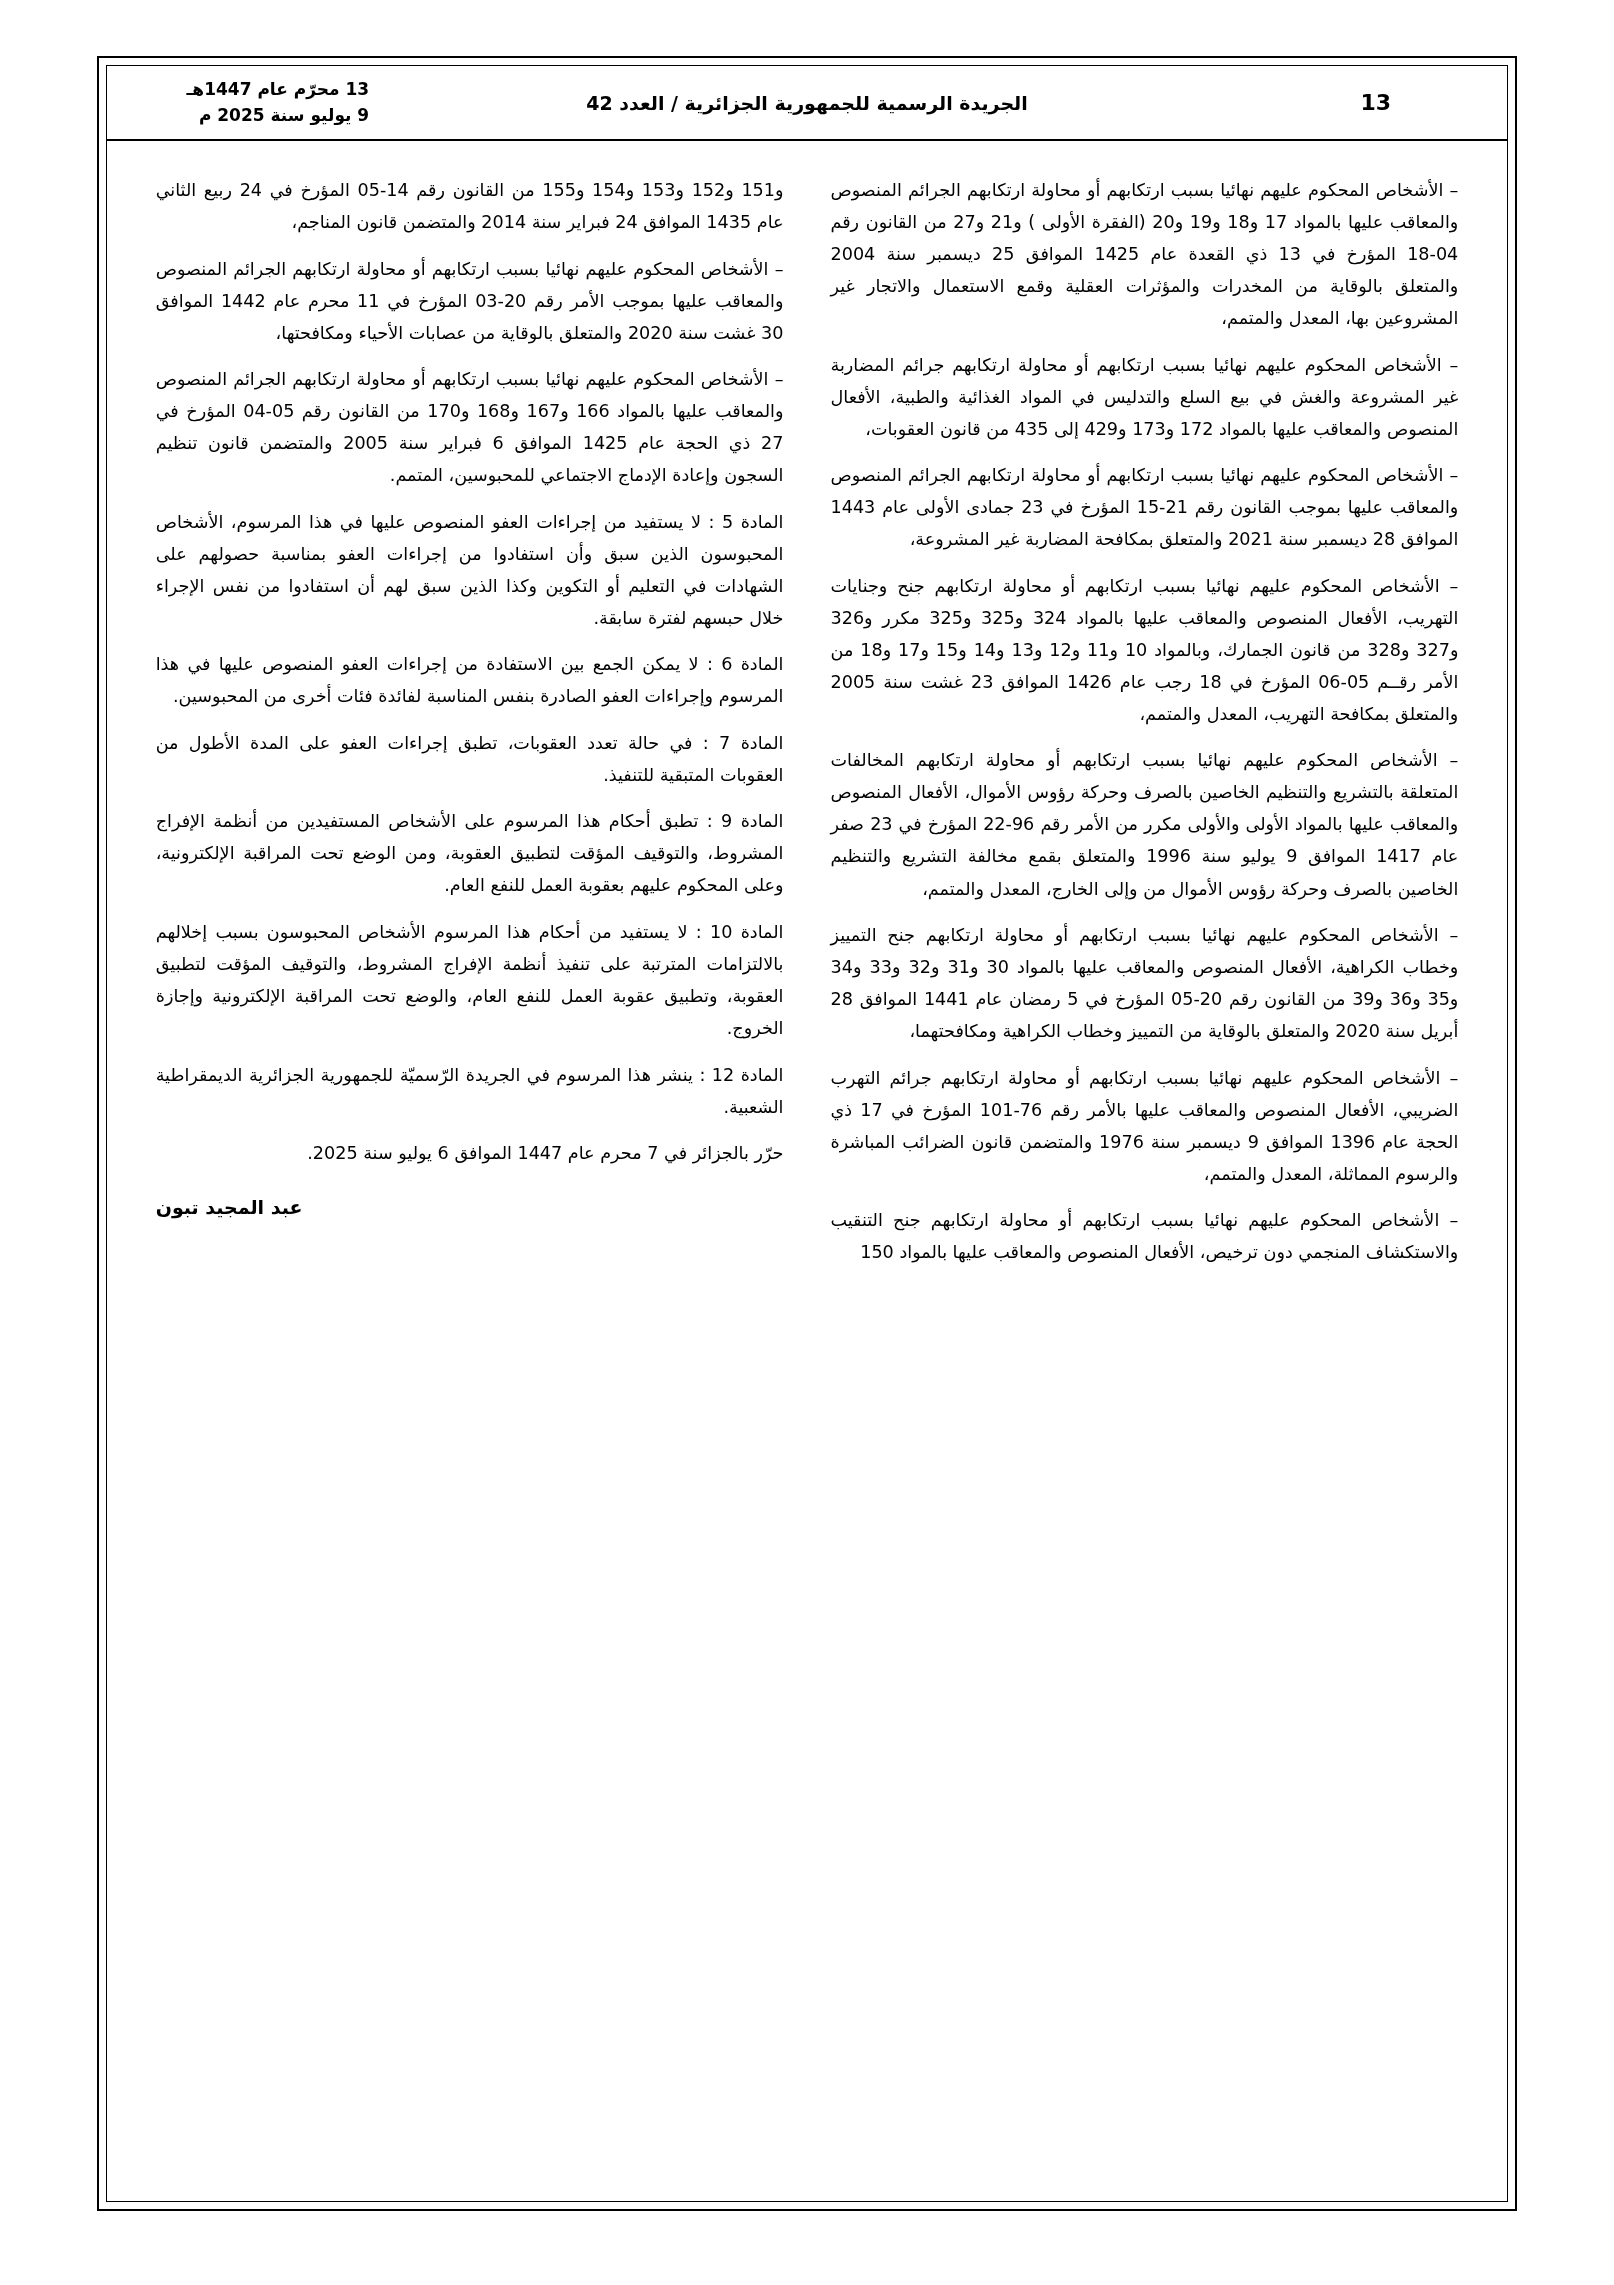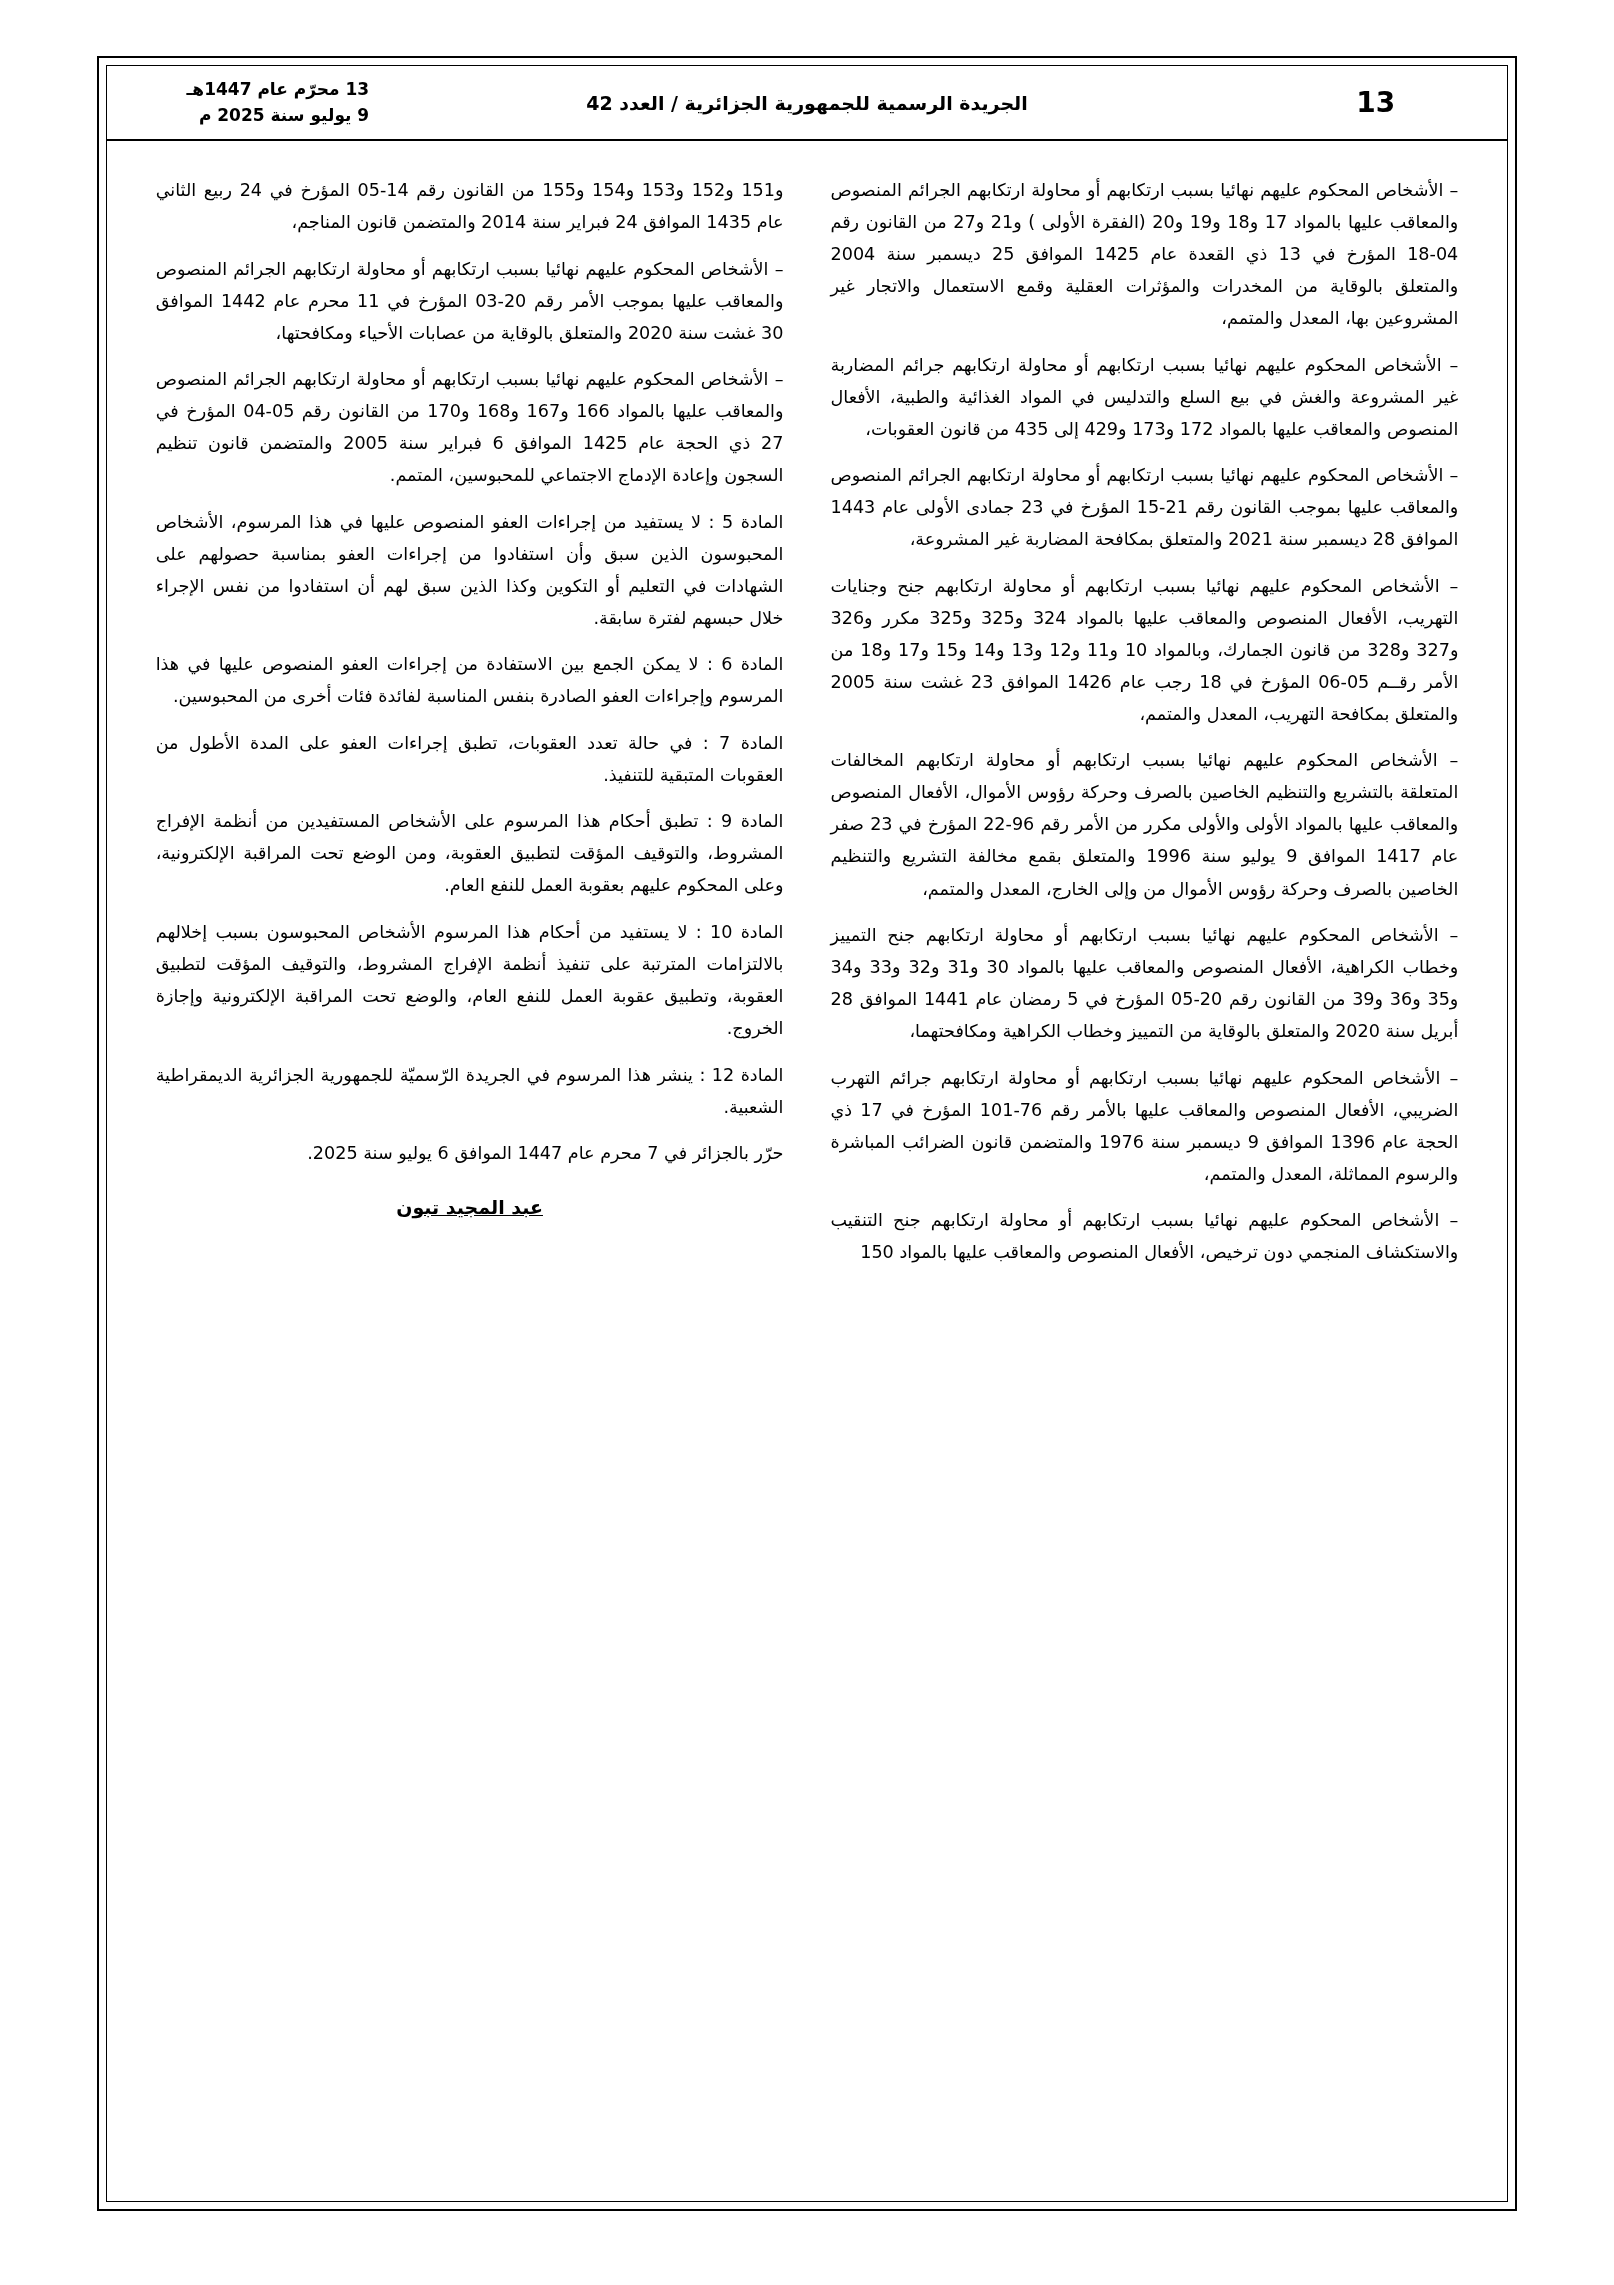--- a/index.html
+++ b/index.html
@@ -70,21 +70,21 @@
     font-size: 19px;
     color: #000;
     letter-spacing: 0px;
   }
   .hdr-page {
     width: 262px;
     display: flex;
     align-items: center;
     justify-content: center;
     font-weight: bold;
-    font-size: 28px;
+    font-size: 22px;
     color: #000;
   }
   
   .body {
     position: absolute;
     top: 75px;
     left: 0;
     right: 0;
     bottom: 0;
     display: flex;
@@ -113,23 +113,22 @@
   .col p.art {
     text-indent: 0;
   }
   .art b {
     font-weight: normal;
   }
   .sig {
     margin-top: 27px;
     font-weight: bold;
     font-size: 19px;
-    text-align: center;
+    text-align: left;
     direction: rtl;
-    text-decoration: underline;
   }
   .closing {
     text-align: justify;
     text-align-last: right;
   }
 </style>
 </head>
 <body>
 
 <div class="page">

